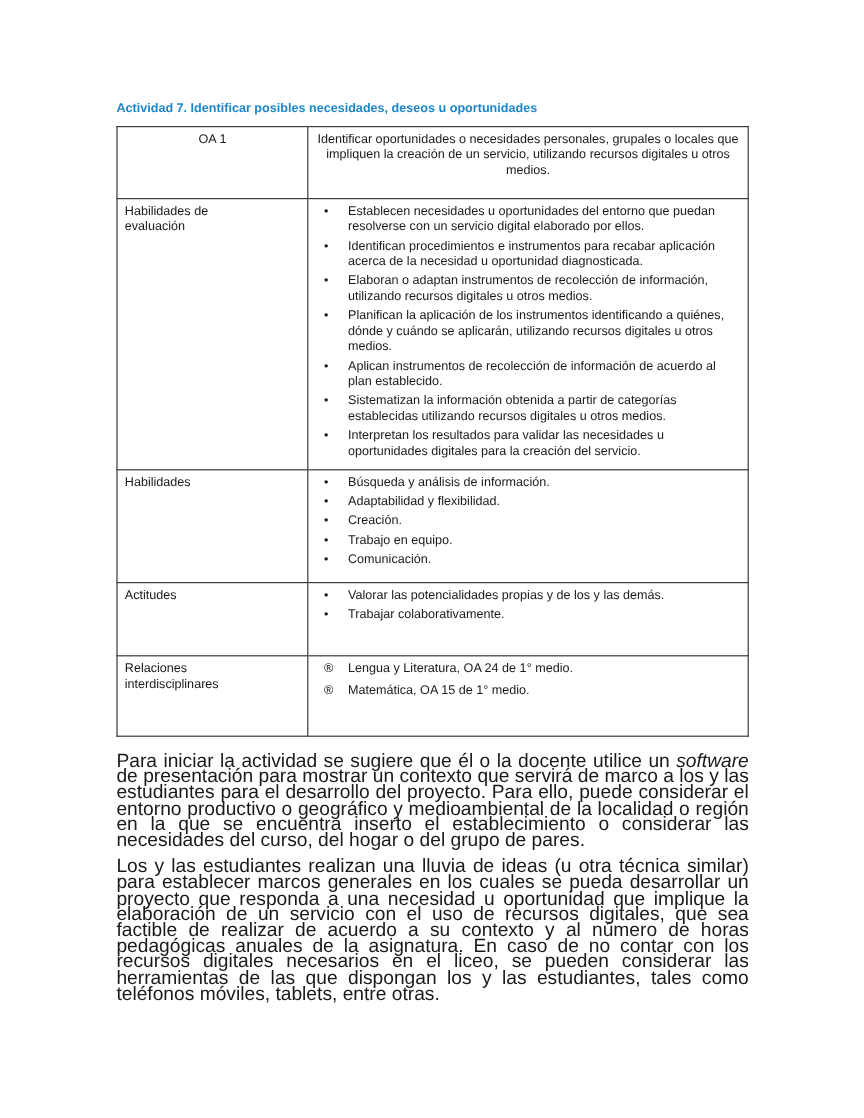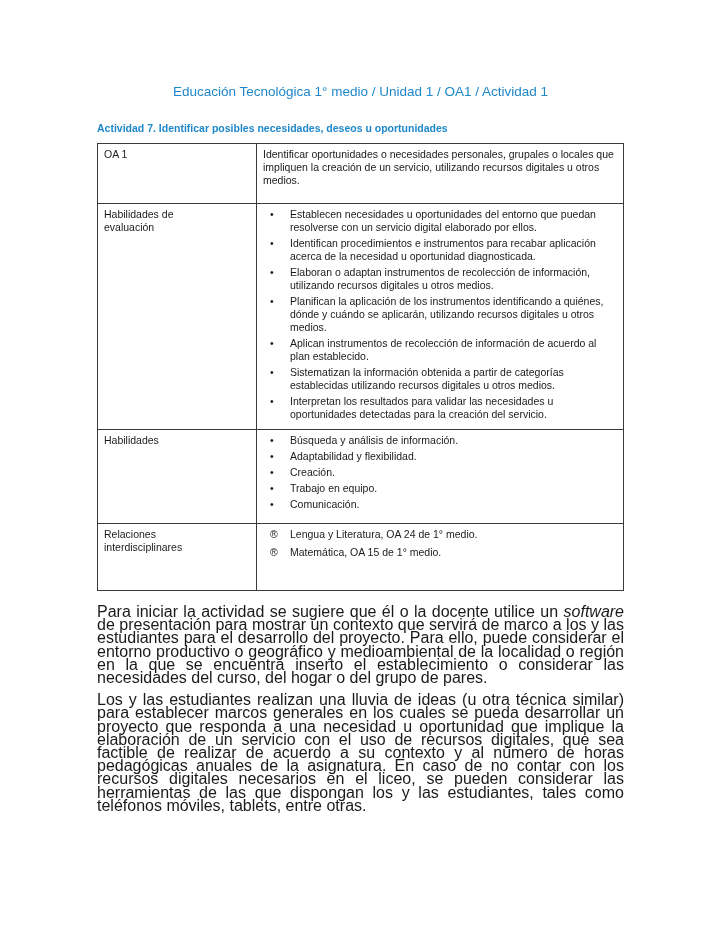--- a/index.html
+++ b/index.html
@@ -65,21 +65,21 @@
   .content-cell li {
     position: relative;
     padding-left: 27px;
     margin-bottom: 3px;
   }
   .content-cell li .blt {
     position: absolute;
     left: 7px;
     top: 0;
   }
-  .row-oa1 td      { height: 50px; }
+  .row-oa1 td      { height: 50px; text-align: center; }
   .row-hab td      { height: 84px; }
   .row-act td      { height: 51px; }
   .row-rel td      { height: 57px; }
   .row-rel li      { margin-bottom: 5px; }
   .body-para {
     font-size: 16px;
     line-height: 13.2px;
     text-align: justify;
     margin: 0 0 9px 0;
   }
@@ -87,21 +87,20 @@
     margin-top: 14px;
   }
   .italic { font-style: italic; }
 </style>
 </head>
 <body>
 
 <div class="page">
   <div class="content">
 
-    <div class="doc-title">Educación Tecnológica 1° medio / Unidad 1 / OA1 / Actividad 1</div>
 
     <div class="activity-title">Actividad 7. Identificar posibles necesidades, deseos u oportunidades</div>
 
     <table class="activity-table">
       <tbody>
           <tr class="row-oa1">
         <td class="label-cell">
           <span class="label-txt">OA 1</span>
         </td>
         <td class="content-cell">
@@ -114,40 +113,51 @@
           <span class="label-txt">Habilidades de evaluación</span>
         </td>
         <td class="content-cell">
           <ul>
             <li><span class="blt">•</span><span>Establecen necesidades u oportunidades del entorno que puedan resolverse con un servicio digital elaborado por ellos.</span></li>
             <li><span class="blt">•</span><span>Identifican procedimientos e instrumentos para recabar aplicación acerca de la necesidad u oportunidad diagnosticada.</span></li>
             <li><span class="blt">•</span><span>Elaboran o adaptan instrumentos de recolección de información, utilizando recursos digitales u otros medios.</span></li>
             <li><span class="blt">•</span><span>Planifican la aplicación de los instrumentos identificando a quiénes, dónde y cuándo se aplicarán, utilizando recursos digitales u otros medios.</span></li>
             <li><span class="blt">•</span><span>Aplican instrumentos de recolección de información de acuerdo al plan establecido.</span></li>
             <li><span class="blt">•</span><span>Sistematizan la información obtenida a partir de categorías establecidas utilizando recursos digitales u otros medios.</span></li>
-            <li><span class="blt">•</span><span>Interpretan los resultados para validar las necesidades u oportunidades detectadas para la creación del servicio.</span></li>
+            <li><span class="blt">•</span><span>Interpretan los resultados para validar las necesidades u oportunidades digitales para la creación del servicio.</span></li>
           </ul>
         </td>
       </tr>
 
       <tr class="row-hab">
         <td class="label-cell">
           <span class="label-txt">Habilidades</span>
         </td>
         <td class="content-cell">
           <ul>
             <li><span class="blt">•</span><span>Búsqueda y análisis de información.</span></li>
             <li><span class="blt">•</span><span>Adaptabilidad y flexibilidad.</span></li>
             <li><span class="blt">•</span><span>Creación.</span></li>
             <li><span class="blt">•</span><span>Trabajo en equipo.</span></li>
             <li><span class="blt">•</span><span>Comunicación.</span></li>
           </ul>
         </td>
       </tr>
 
+      <tr class="row-act">
+        <td class="label-cell">
+          <span class="label-txt">Actitudes</span>
+        </td>
+        <td class="content-cell">
+          <ul>
+            <li><span class="blt">•</span><span>Valorar las potencialidades propias y de los y las demás.</span></li>
+            <li><span class="blt">•</span><span>Trabajar colaborativamente.</span></li>
+          </ul>
+        </td>
+      </tr>
 
       <tr class="row-rel">
         <td class="label-cell">
           <span class="label-txt">Relaciones interdisciplinares</span>
         </td>
         <td class="content-cell">
           <ul>
             <li><span class="blt">®</span><span>Lengua y Literatura, OA 24 de 1° medio.</span></li>
             <li><span class="blt">®</span><span>Matemática, OA 15 de 1° medio.</span></li>
           </ul>

